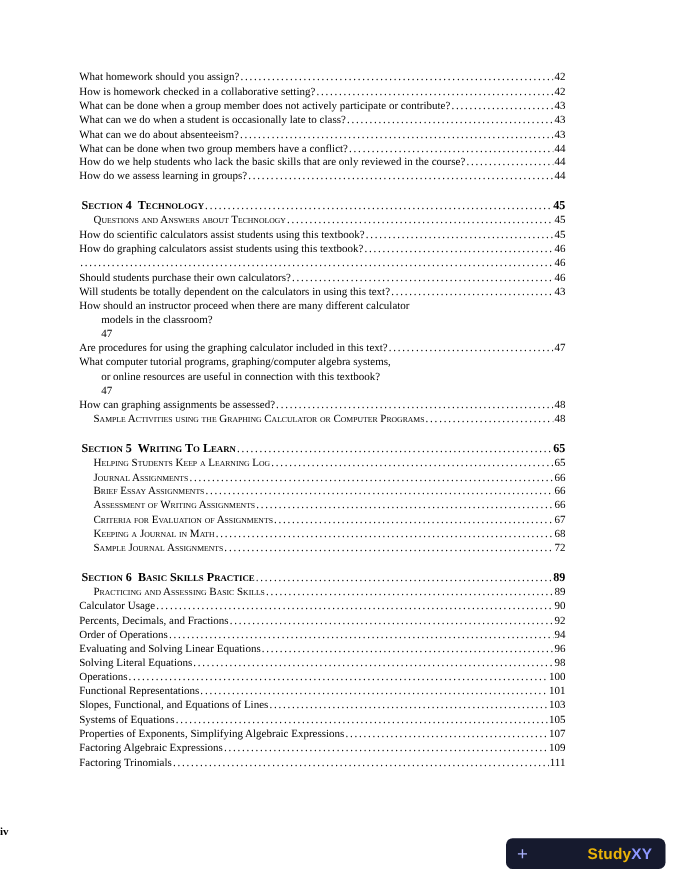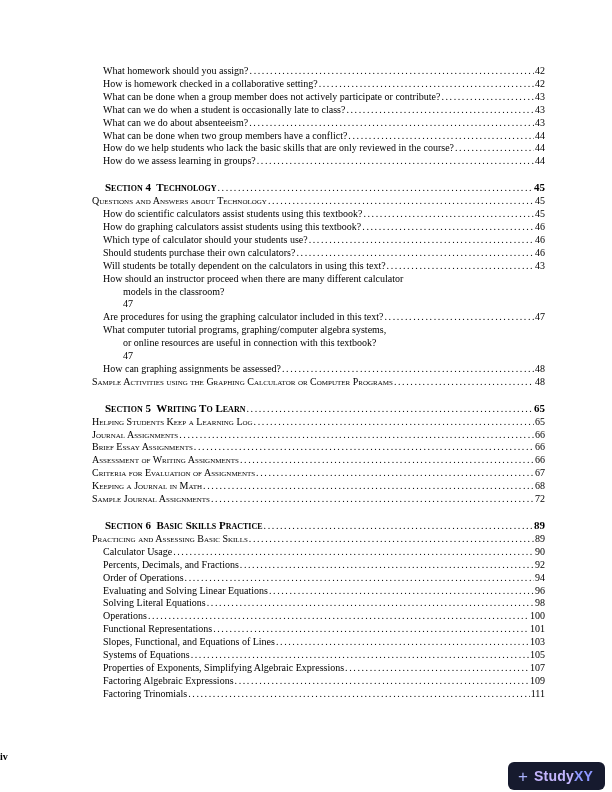--- a/index.html
+++ b/index.html
@@ -9,39 +9,39 @@
     font-family: "Liberation Serif", serif;
   }
   .page {
     position: relative;
     width: 612px; height: 792px;
     background: #ffffff;
     overflow: hidden;
   }
   .toc {
     position: absolute;
-    left: 92px; top: 65px;
+    left: 61px; top: 65px;
     width: 453px;
   }
   .toc-row {
     display: flex;
     align-items: baseline;
     font-size: 10px;
     line-height: 12.9px;
     color: #000;
   }
   .toc-row.gap { margin-top: 13px; }
   .lvl-section {
     padding-left: 13px;
     font-weight: bold;
     font-variant: small-caps;
     font-size: 11px;
     justify-content: flex-end;
   }
-  .lvl-subsection { font-variant: small-caps; }
+  .lvl-subsection { font-variant: small-caps; margin-left: 24px; }
   .lvl-item { padding-left: 11px; }
   .lvl-cont { padding-left: 30px; flex-direction: column; }
   .label { white-space: nowrap; flex: 0 0 auto; }
   .dots {
     flex: 1 1 0;
     min-width: 0;
     overflow: hidden;
     white-space: nowrap;
     margin: 0 1px;
   }
@@ -143,21 +143,20 @@
         <span class="label">How do scientific calculators assist students using this textbook?</span>
         <span class="dots"></span>
         <span class="pagenum">45</span>
       </div>
       <div class="toc-row lvl-item">
         <span class="label">How do graphing calculators assist students using this textbook?</span>
         <span class="dots"></span>
         <span class="pagenum">46</span>
       </div>
       <div class="toc-row lvl-item">
-        <span class="label">Which type of calculator should your students use?</span>
         <span class="dots"></span>
         <span class="pagenum">46</span>
       </div>
       <div class="toc-row lvl-item">
         <span class="label">Should students purchase their own calculators?</span>
         <span class="dots"></span>
         <span class="pagenum">46</span>
       </div>
       <div class="toc-row lvl-item">
         <span class="label">Will students be totally dependent on the calculators in using this text?</span>
@@ -304,16 +303,16 @@
         <span class="label">Factoring Trinomials</span>
         <span class="dots"></span>
         <span class="pagenum">111</span>
       </div>
     </div>
 
   <div class="footer-num">iv</div>
 
   <div class="badge" style="background: rgb(22, 26, 46);">
     <span class="badge-plus" style="color: rgb(169, 177, 251);">+</span>
-    <span class="badge-text"><span style="color: #c4b5fd;">Study</span><span style="color: rgb(141, 151, 255);">XY</span></span>
+    <span class="badge-text"><span style="color: #eab308; margin-left: 48px;">Study</span><span style="color: rgb(141, 151, 255);">XY</span></span>
   </div>
 
 </div>
 
 </body></html>

